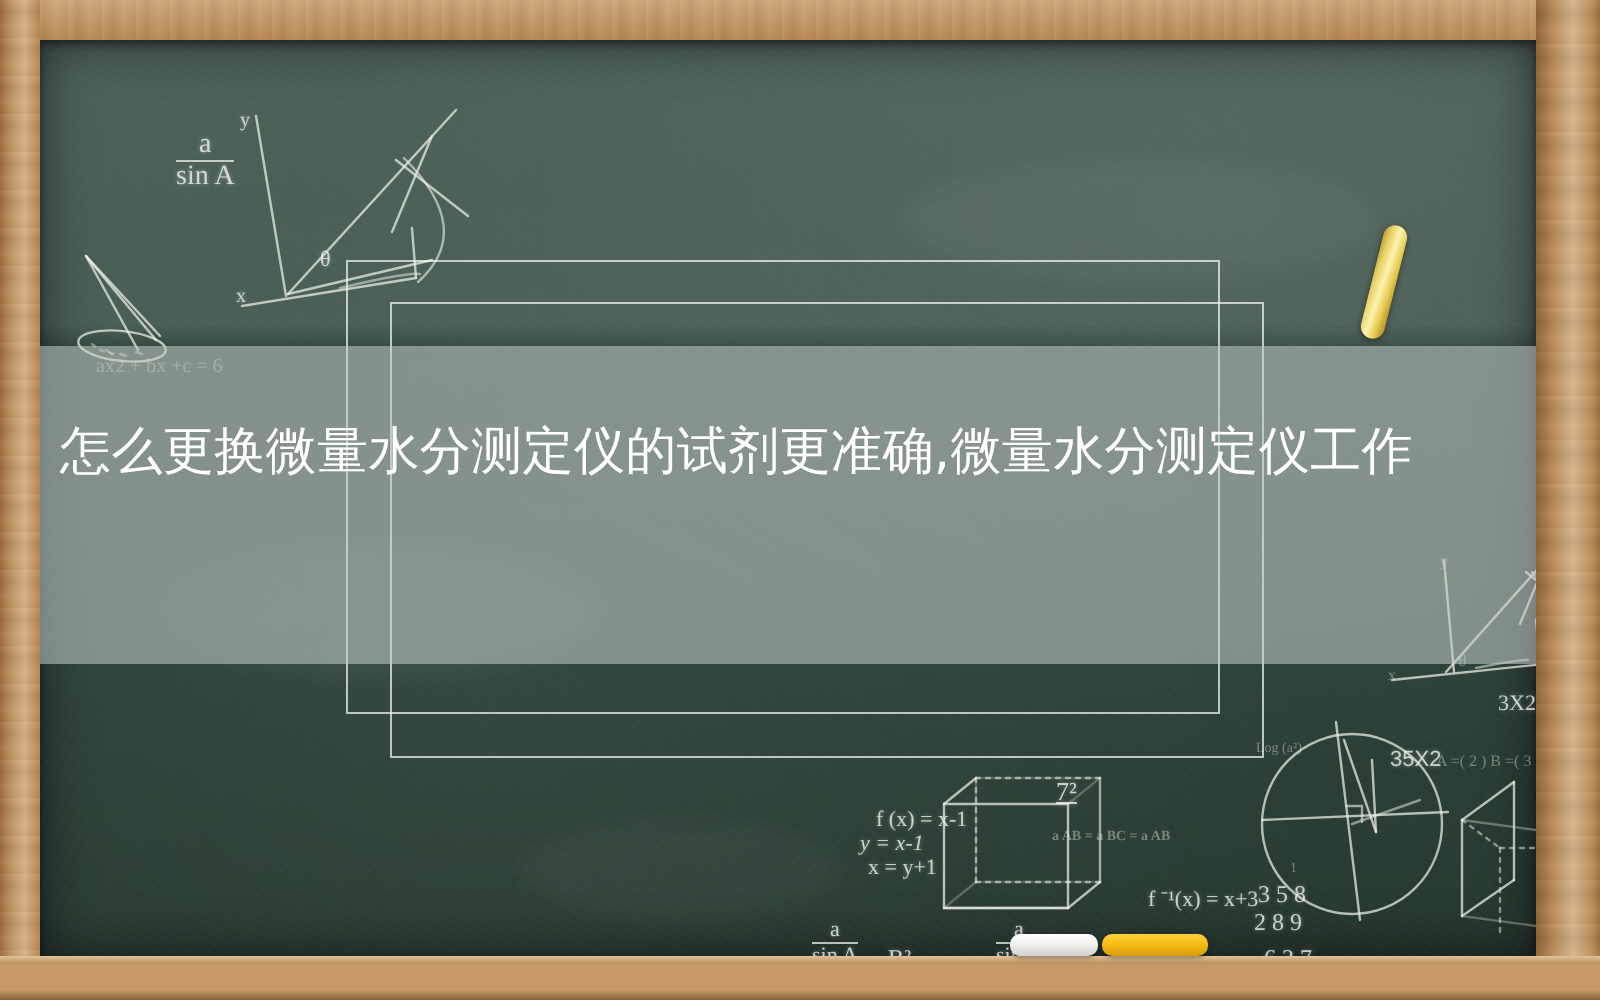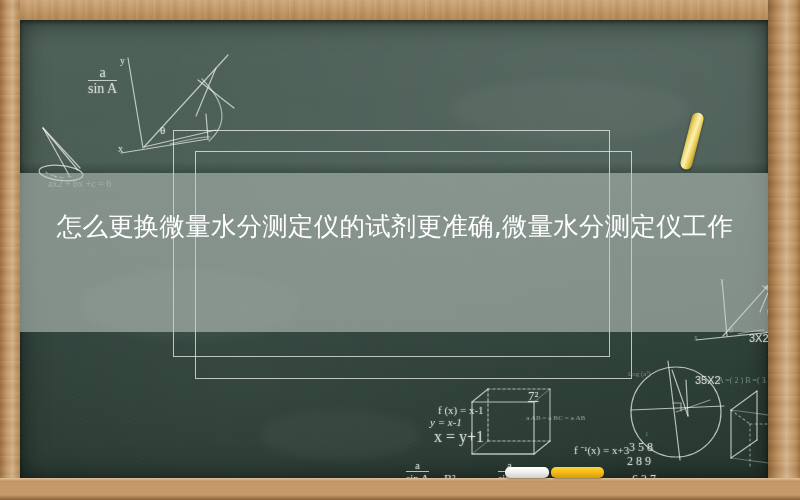--- a/index.html
+++ b/index.html
@@ -148,21 +148,20 @@
   .title {
     position: absolute;
     left: 10px; top: 186px;
     width: 730px;
     color: #ffffff;
     font-family: "DejaVu Sans", sans-serif;
     font-size: 25.5px;
     font-weight: 400;
     line-height: 40px;
     letter-spacing: 0.2px;
-    text-align: center;
   }
 
   
   .chalk-stick-top {
     position: absolute;
     left: 666px; top: 92px;
     width: 12px; height: 58px;
     border-radius: 6px;
     transform: rotate(14deg);
     background: linear-gradient(95deg, #b99a28 0%, #e8d166 22%, #fdf2ae 48%, #e6c94f 74%, #a98c22 100%);
@@ -275,21 +274,21 @@
     <div class="chalk-text" style="left:100px;top:35px;font-size:10px;">y</div>
     <div class="chalk-text" style="left:98px;top:123px;font-size:10px;">x</div>
     <div class="chalk-text" style="left:140px;top:104px;font-size:11px;">θ</div>
 
     <div class="chalk-text chalk-faint" style="left:700px;top:256px;font-size:8px;">y</div>
     <div class="chalk-text chalk-faint" style="left:674px;top:313px;font-size:8px;">x</div>
     <div class="chalk-text chalk-faint" style="left:709px;top:305px;font-size:9px;">θ</div>
 
     <div class="chalk-text" style="left:396px;top:384px;font-size:11px;margin-left:22px;">f (x)  =  x-1</div>
     <div class="chalk-text" style="left:410px;top:396px;font-size:11px;font-style:italic;">y  =  x-1</div>
-    <div class="chalk-text" style="left:414px;top:408px;font-size:16px;">x  =  y+1</div>
+    <div class="chalk-text" style="left:414px;top:408px;font-size:11px;">x  =  y+1</div>
 
     <div class="chalk-text" style="left:508px;top:368px;font-size:13px;text-decoration:underline;">7²</div>
 
     <div class="chalk-text" style="left:386px;top:440px;font-size:11px;">
       <span class="frac">
         <span class="num">a</span>
         <span class="den">sin A</span>
       </span>
     </div>
 
@@ -302,21 +301,21 @@
       </span>
     </div>
 
     <div class="chalk-text chalk-faint" style="left:506px;top:394px;font-size:7px;font-weight:bold;">a AB = a BC = a AB</div>
 
     <div class="chalk-text" style="left:554px;top:424px;font-size:11px;">f ⁻¹(x)  =  x+3</div>
 
     <div class="chalk-text chalk-faint" style="left:608px;top:350px;font-size:7px;">Log (a²)</div>
 
     <div class="chalk-text" style="left:675px;top:330px;font-size:11px;font-family:'Liberation Sans',sans-serif;margin-top:24px;">35X2</div>
-    <div class="chalk-text" style="left:729px;top:312px;font-size:11px;font-family:Liberation Sans, sans-serif;">3X2</div>
+    <div class="chalk-text" style="left:729px;top:326px;font-size:11px;font-family:Liberation Serif, serif;">3X2</div>
 
     <div class="chalk-text chalk-faint" style="left:698px;top:356px;font-size:8px;">A =( 2 )  B =( 3 )  I =( 3 )</div>
 
     <div class="chalk-text" style="left:609px;top:420px;font-size:12px;">3 5 8</div>
     <div class="chalk-text" style="left:607px;top:434px;font-size:12px;">2 8 9</div>
     <div class="chalk-text" style="left:612px;top:452px;font-size:12px;">6 3 7</div>
     <div class="chalk-text chalk-faint" style="left:625px;top:410px;font-size:7px;">1</div>
 
     <div class="chalk-stick-top"></div>
 

